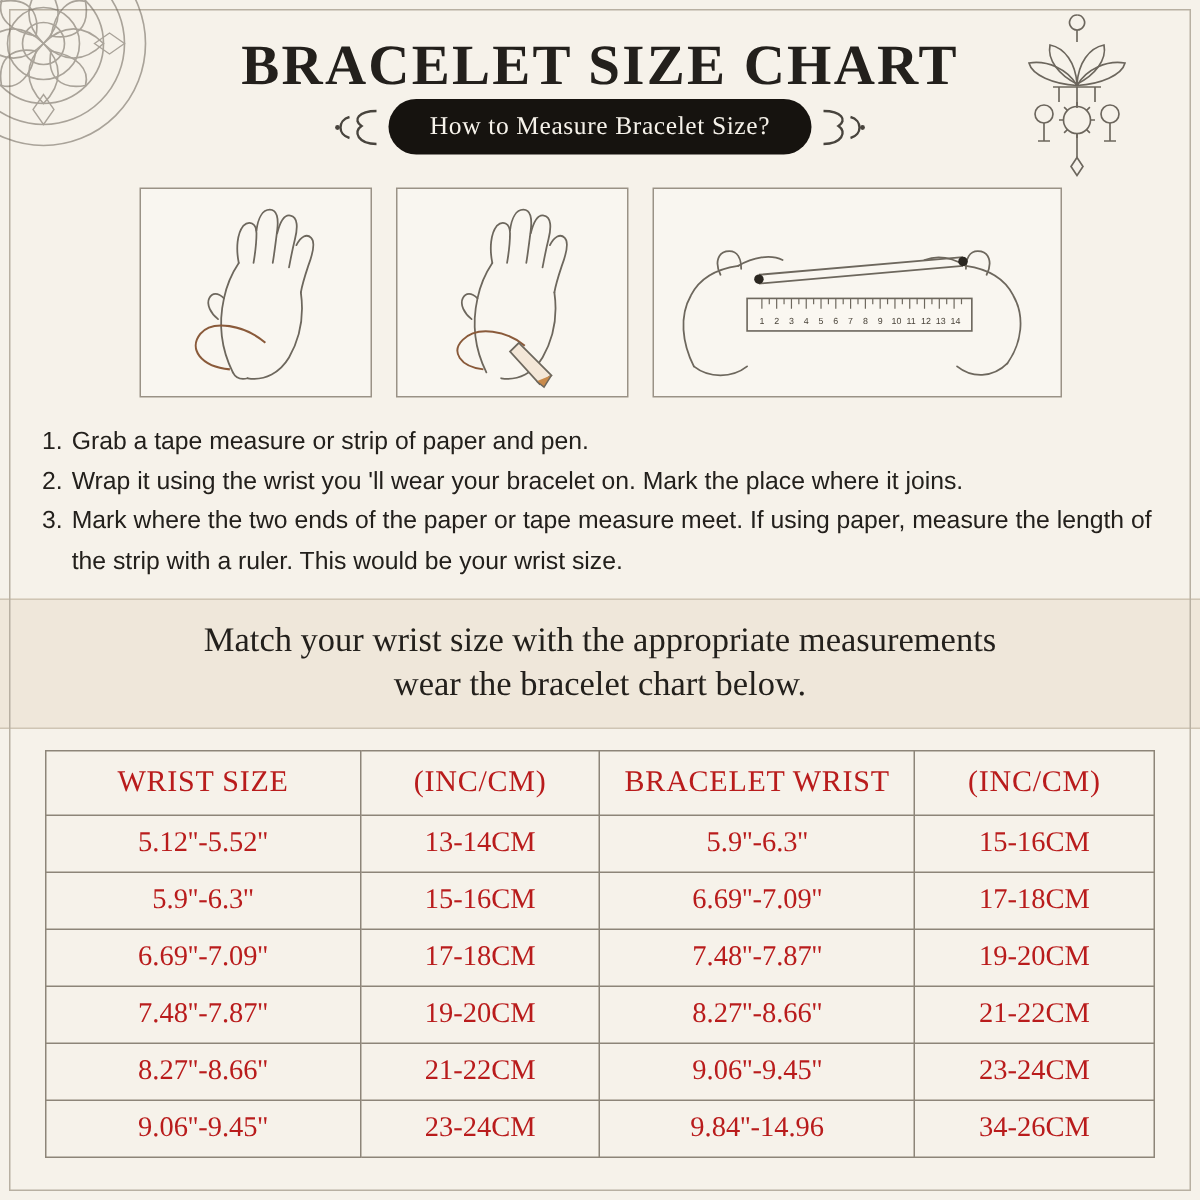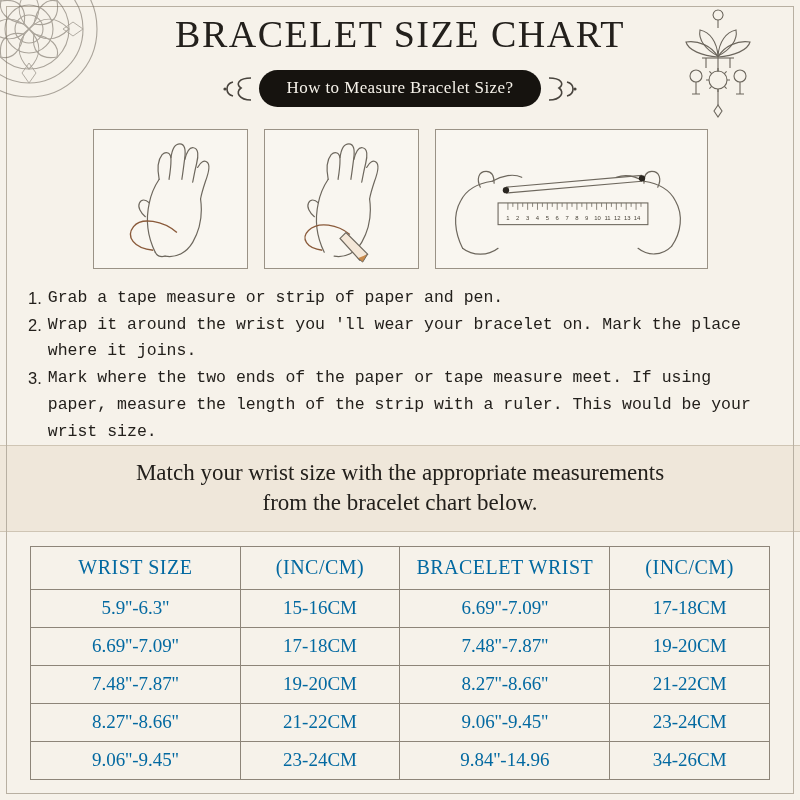--- a/index.html
+++ b/index.html
@@ -45,31 +45,30 @@
     width: 120px;
     height: 120px;
     opacity: .8;
   }
 
   
   .title {
     text-align: center;
     font-size: 38px;
     letter-spacing: 1.5px;
-    font-weight: normal;
+    font-weight: bold;
     margin: 0;
-    padding-top: 12px;
+    padding-top: 22px;
     font-family: "Liberation Serif", serif;
   }
   .subtitle-wrap {
     display: flex;
     align-items: center;
     justify-content: center;
     gap: 4px;
-    margin-top: 14px;
   }
   .subtitle-pill {
     background: #16130f;
     color: #f6f2ea;
     border-radius: 22px;
     padding: 8px 28px 9px;
     font-size: 17px;
     letter-spacing: .4px;
     font-family: "Liberation Serif", serif;
   }
@@ -99,25 +98,25 @@
     margin: 16px 28px 0 28px;
     font-size: 16.5px;
     line-height: 1.62;
     font-family: "Liberation Sans", sans-serif;
   }
   .step {
     display: flex;
     gap: 6px;
   }
   .step .num { white-space: nowrap; }
-  .step .txt { flex: 1; font-family: Liberation Mono, monospace; }
+  .step .txt { flex: 1; }
 
   
   .match-band {
-    margin-top: 0;
+    margin-top: 11px;
     background: #efe7da;
     border-top: 1px solid #cfc5b4;
     border-bottom: 1px solid #cfc5b4;
     padding: 12px 40px 14px;
     text-align: center;
     font-size: 23px;
     line-height: 1.28;
     font-family: "Liberation Serif", serif;
   }
 
@@ -128,21 +127,21 @@
     width: 740px;
     font-family: "Liberation Serif", serif;
   }
   table.size-table th,
   table.size-table td {
     border: 1px solid #8d8579;
     text-align: center;
     font-weight: normal;
     font-size: 19px;
     padding: 7px 4px 8px;
-    color: #0369a1;
+    color: #b91c1c;
   }
   table.size-table th {
     font-size: 20px;
     letter-spacing: .5px;
     padding: 9px 4px 10px;
   }
   table.size-table col.c1 { width: 210px; }
   table.size-table col.c2 { width: 160px; }
   table.size-table col.c3 { width: 210px; }
   table.size-table col.c4 { width: 160px; }
@@ -302,50 +301,56 @@
     </div>
   </div>
 
   <div class="steps">
     <div class="step">
       <span class="num">1.</span>
       <span class="txt">Grab a tape measure or strip of paper and pen.</span>
     </div>
     <div class="step">
       <span class="num">2.</span>
-      <span class="txt">Wrap it around the wrist you 'll wear your bracelet on. Mark the place where it joins.</span>
+      <span class="txt">Wrap it using the wrist you 'll wear your bracelet on. Mark the place where it joins.</span>
     </div>
     <div class="step">
       <span class="num">3.</span>
       <span class="txt">Mark where the two ends of the paper or tape measure meet. If using paper, measure the length of the strip with a ruler. This would be your wrist size.</span>
     </div>
   </div>
 
   <div class="match-band">
     <div>Match your wrist size with the appropriate measurements</div>
-    <div>from the bracelet chart below.</div>
+    <div>wear the bracelet chart below.</div>
   </div>
 
   <table class="size-table">
     <colgroup>
       <col class="c1">
         <col class="c2">
         <col class="c3">
         <col class="c4">
     </colgroup>
     <thead>
       <tr>
         <th>WRIST SIZE</th>
         <th>(INC/CM)</th>
         <th>BRACELET WRIST</th>
         <th>(INC/CM)</th>
       </tr>
     </thead>
     <tbody>
       <tr>
+        <td>5.12''-5.52''</td>
+        <td>13-14CM</td>
+        <td>5.9''-6.3''</td>
+        <td>15-16CM</td>
+      </tr>
+      <tr>
         <td>5.9''-6.3''</td>
         <td>15-16CM</td>
         <td>6.69''-7.09''</td>
         <td>17-18CM</td>
       </tr>
       <tr>
         <td>6.69''-7.09''</td>
         <td>17-18CM</td>
         <td>7.48''-7.87''</td>
         <td>19-20CM</td>

